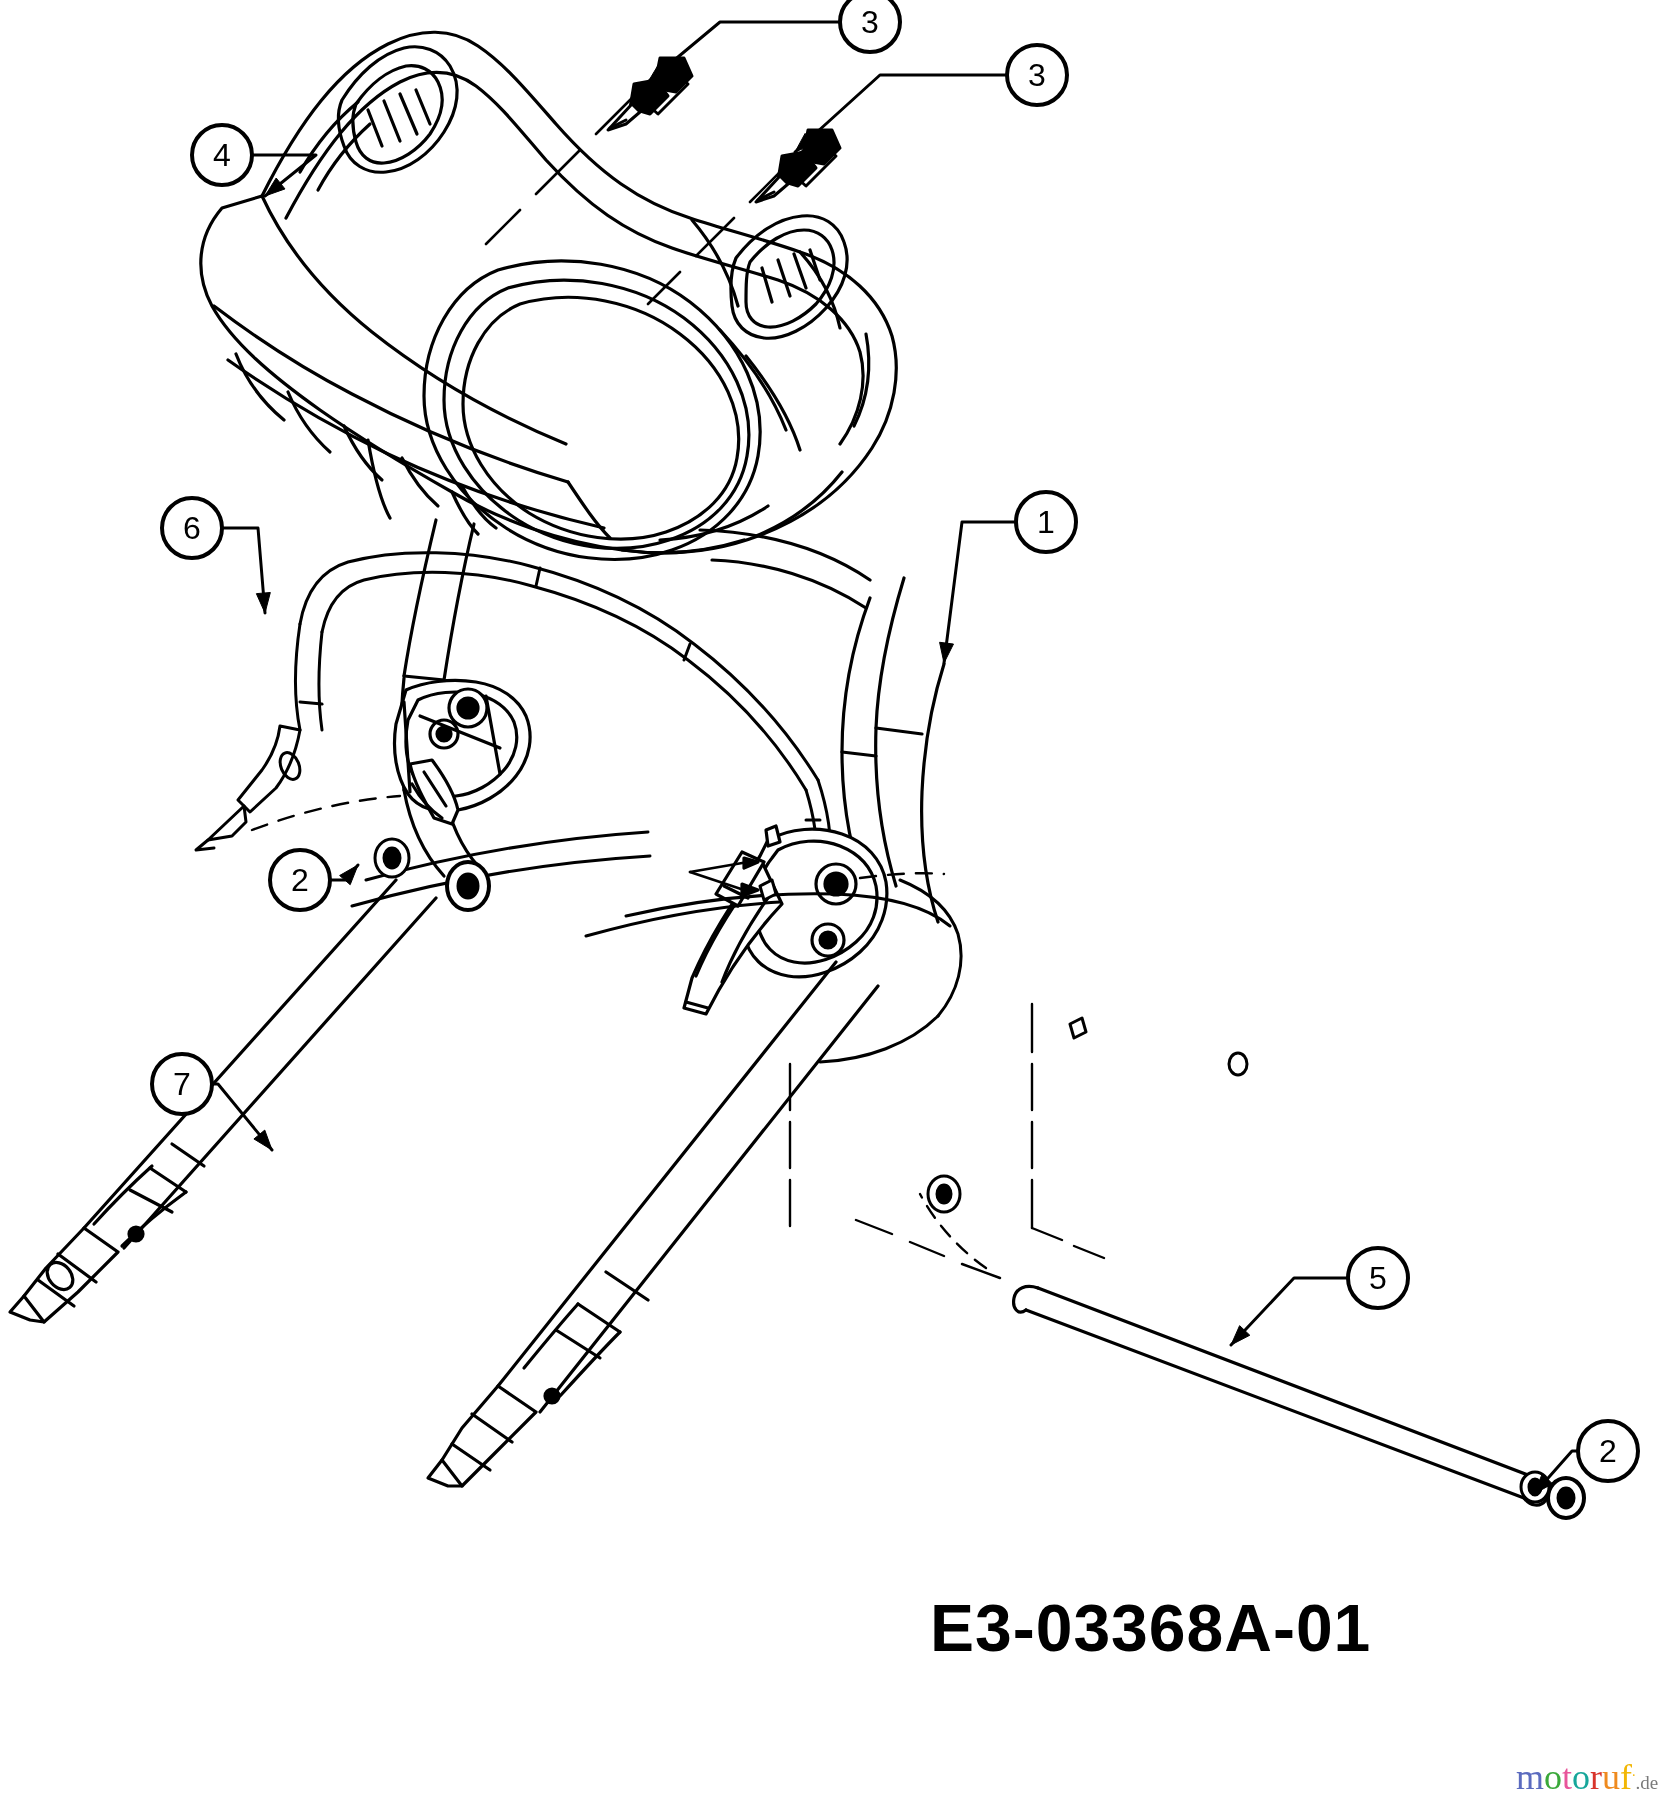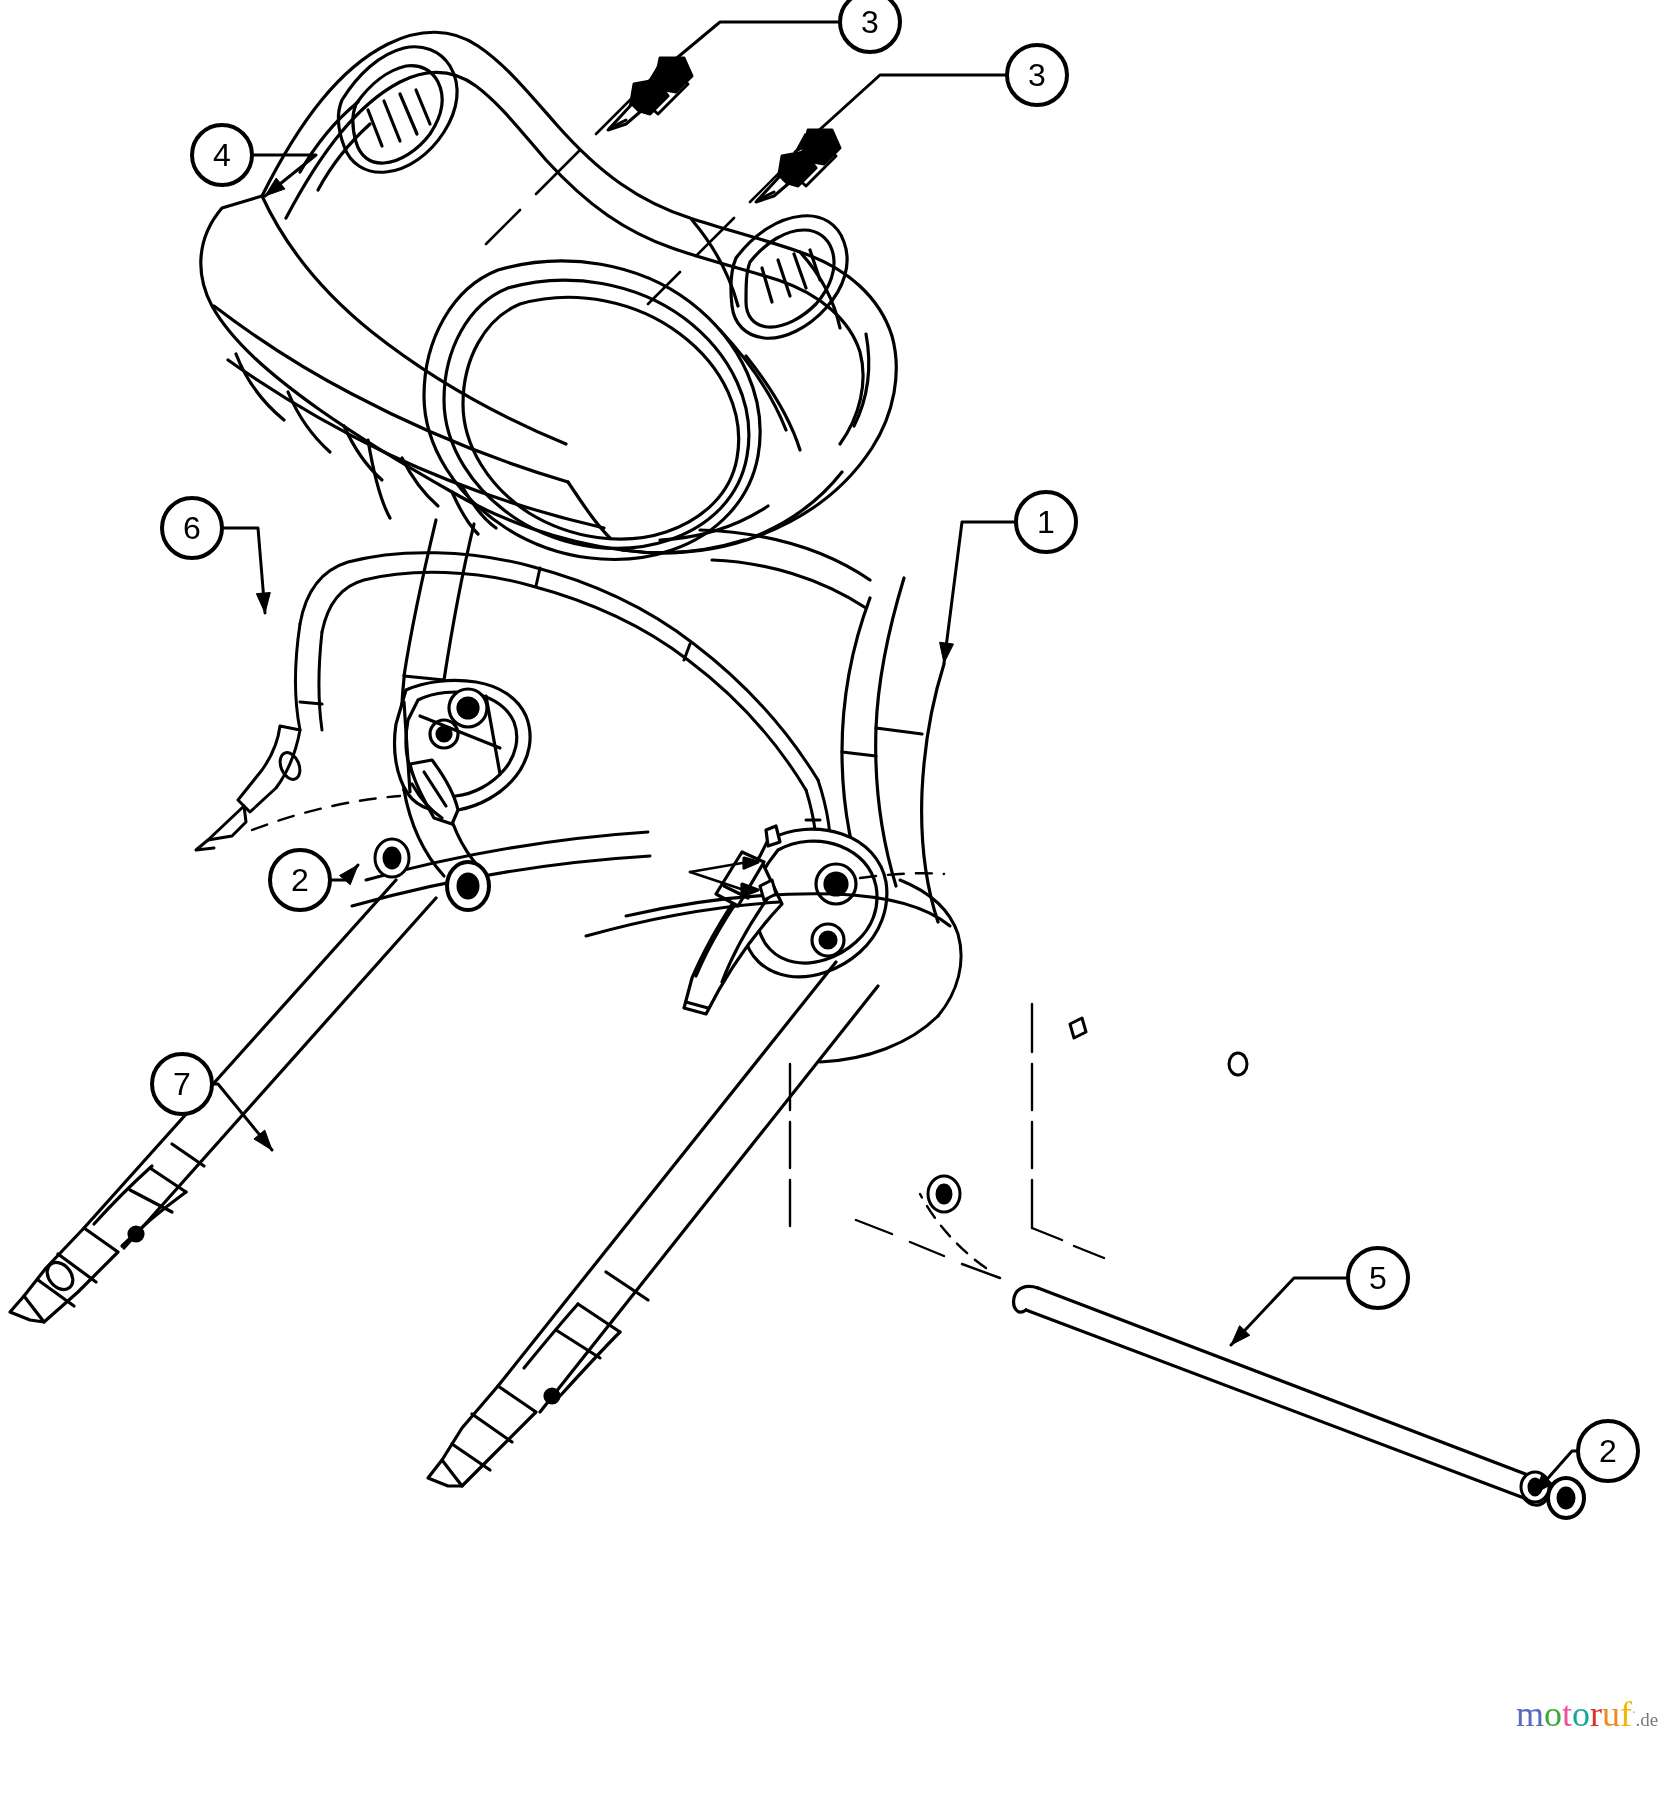--- a/index.html
+++ b/index.html
@@ -33,21 +33,21 @@
     font-family: "Liberation Sans", sans-serif;
     font-size: 66px;
     font-weight: bold;
     letter-spacing: 1px;
     color: #000000;
     white-space: nowrap;
   }
   .watermark {
     position: absolute;
     left: 1516px;
-    top: 1696px;
+    top: 1759px;
     font-family: "Liberation Serif", serif;
     font-size: 36px;
     line-height: 1;
     white-space: nowrap;
     user-select: none;
   }
   .watermark .wm-l { font-weight: normal; }
   .watermark .wm-suffix {
     font-size: 19px;
     color: #7a7a7a;
@@ -437,16 +437,17 @@
         <g>
           <path d="M1578,1451 L1572,1451 L1534,1494" fill="none" stroke="#000000" stroke-width="3" stroke-linecap="round" stroke-linejoin="round"></path>
           <path d="M1534,1494 L1541.998652331066,1474.3780337150752 L1552.4892595278022,1483.648802865679 Z" fill="#000000" stroke="#000000" stroke-width="1"></path>
           <circle cx="1608" cy="1451" r="30" fill="#ffffff" stroke="#000000" stroke-width="4"></circle>
           <text x="1608" y="1451" text-anchor="middle" dominant-baseline="central" font-family="&quot;Liberation Sans&quot;, sans-serif" font-size="32" fill="#000000">2</text>
         </g>
       </g>
 
   </svg>
 
+  <div class="partnum">E3-03368A-01</div>
 
   <div class="watermark" id="watermark"><span class="wm-l" style="color: rgb(91, 107, 191);">m</span><span class="wm-l" style="color: rgb(58, 168, 58);">o</span><span class="wm-l" style="color: rgb(232, 85, 154);">t</span><span class="wm-l" style="color: rgb(23, 166, 154);">o</span><span class="wm-l" style="color: rgb(216, 52, 43);">r</span><span class="wm-l" style="color: rgb(239, 138, 30);">u</span><span class="wm-l" style="color: rgb(242, 183, 5);">f</span><span class="wm-dot" style="color: rgb(242, 183, 5);">.</span><span class="wm-suffix" style="color: rgb(122, 122, 122);">.de</span></div>
 
 </div>
 
 </body></html>

